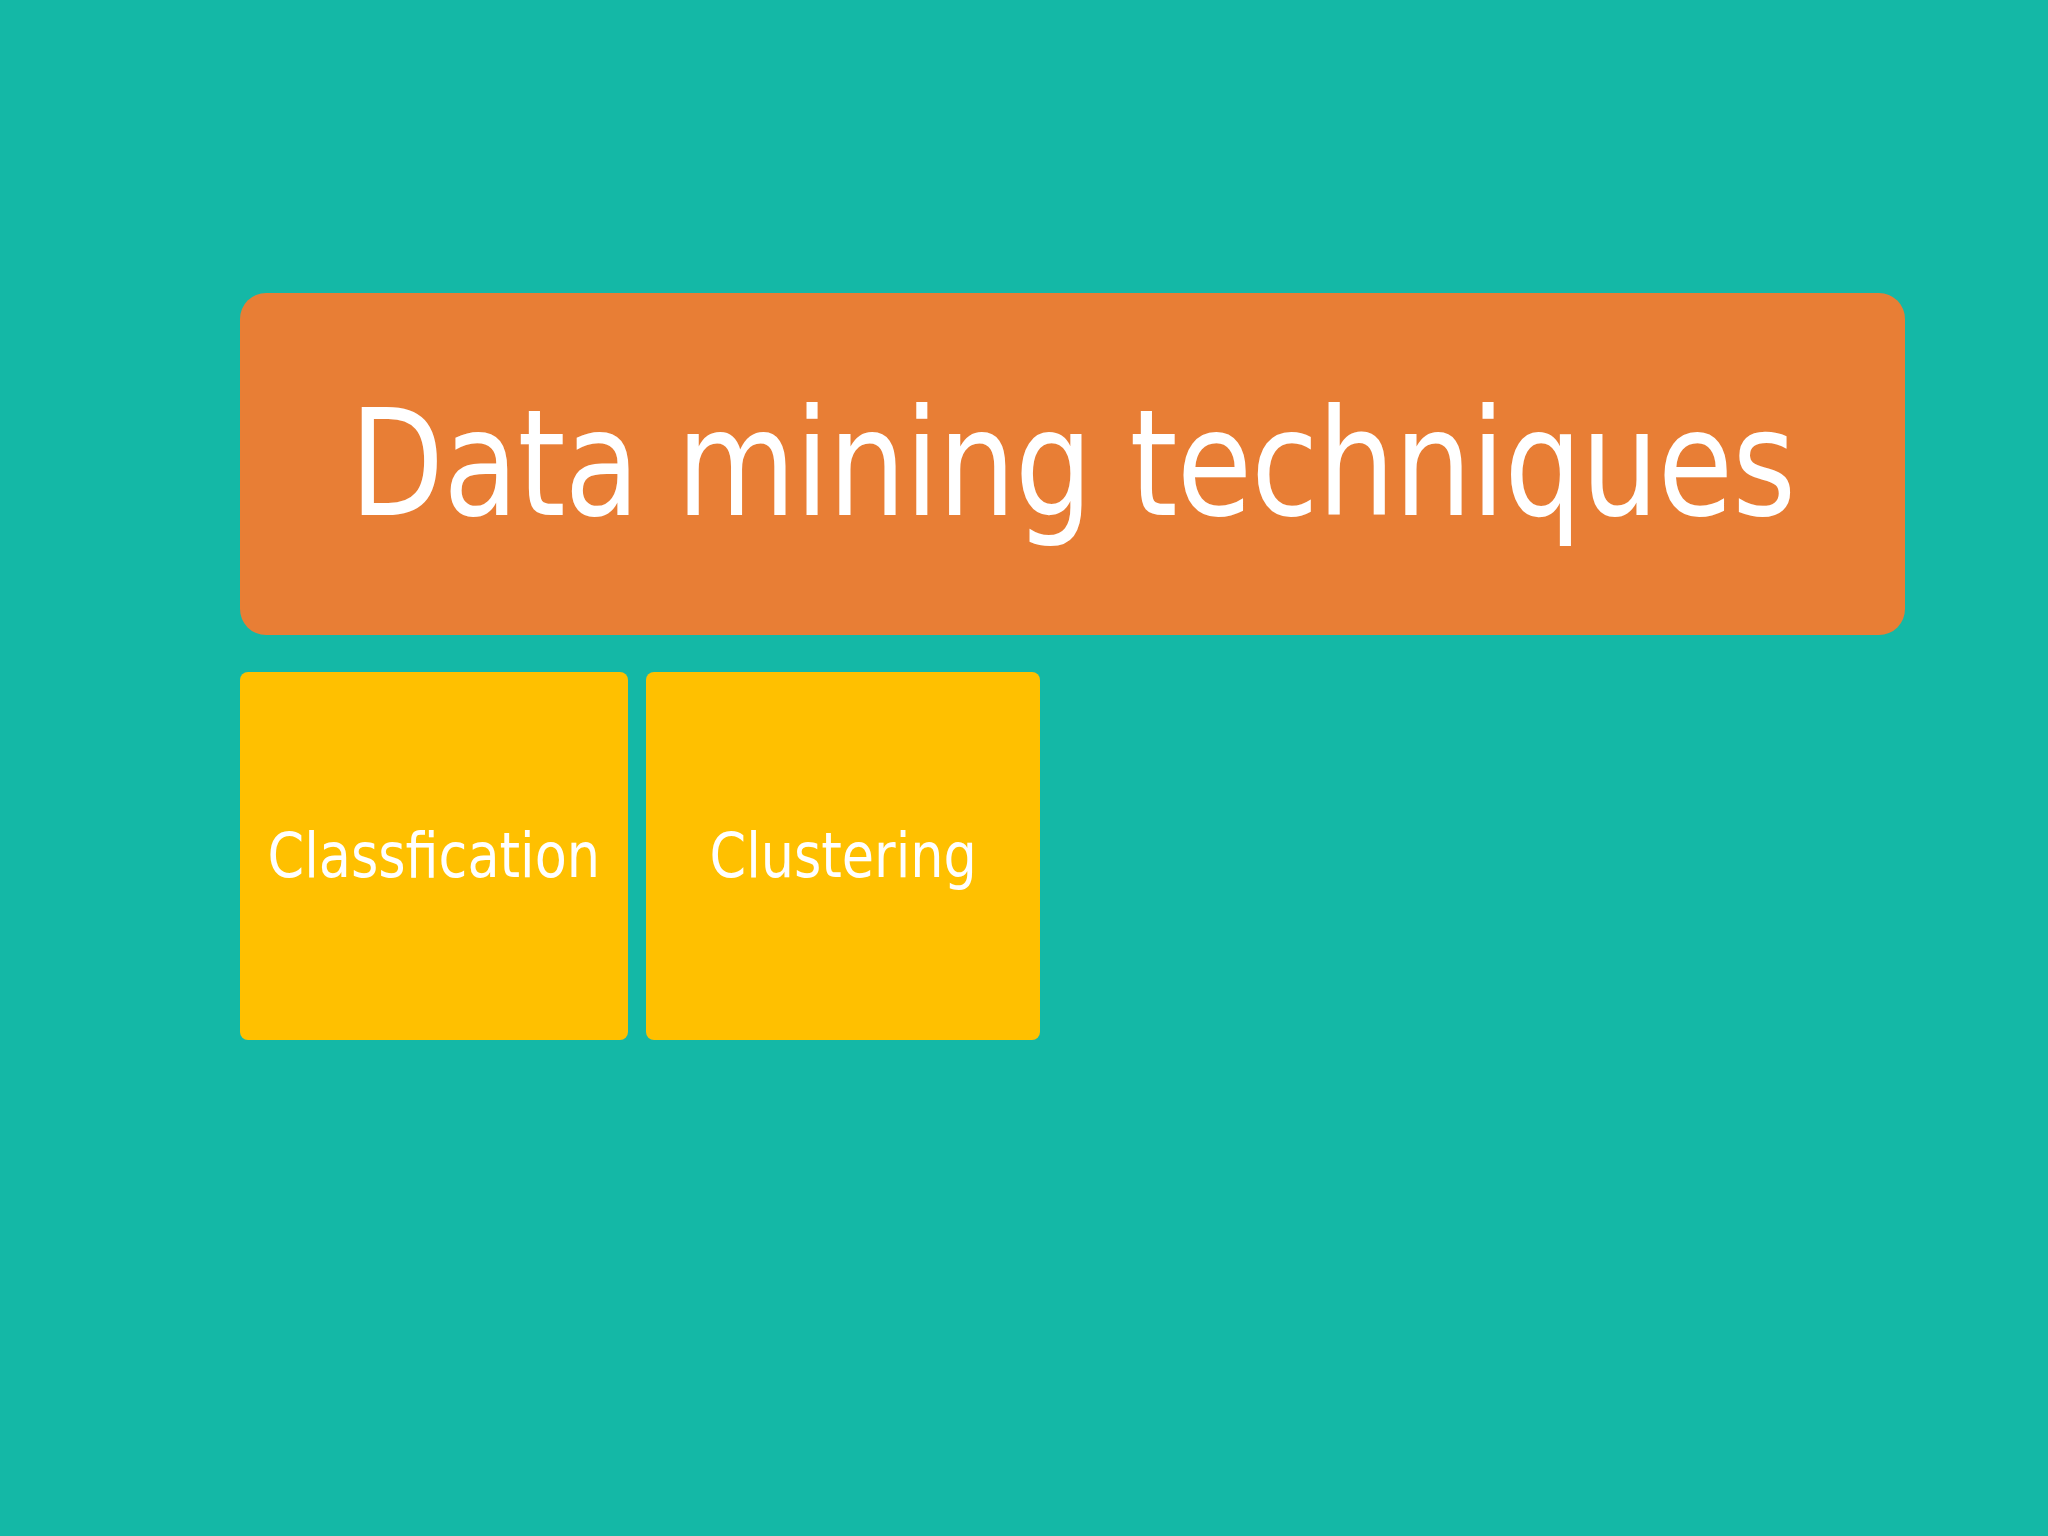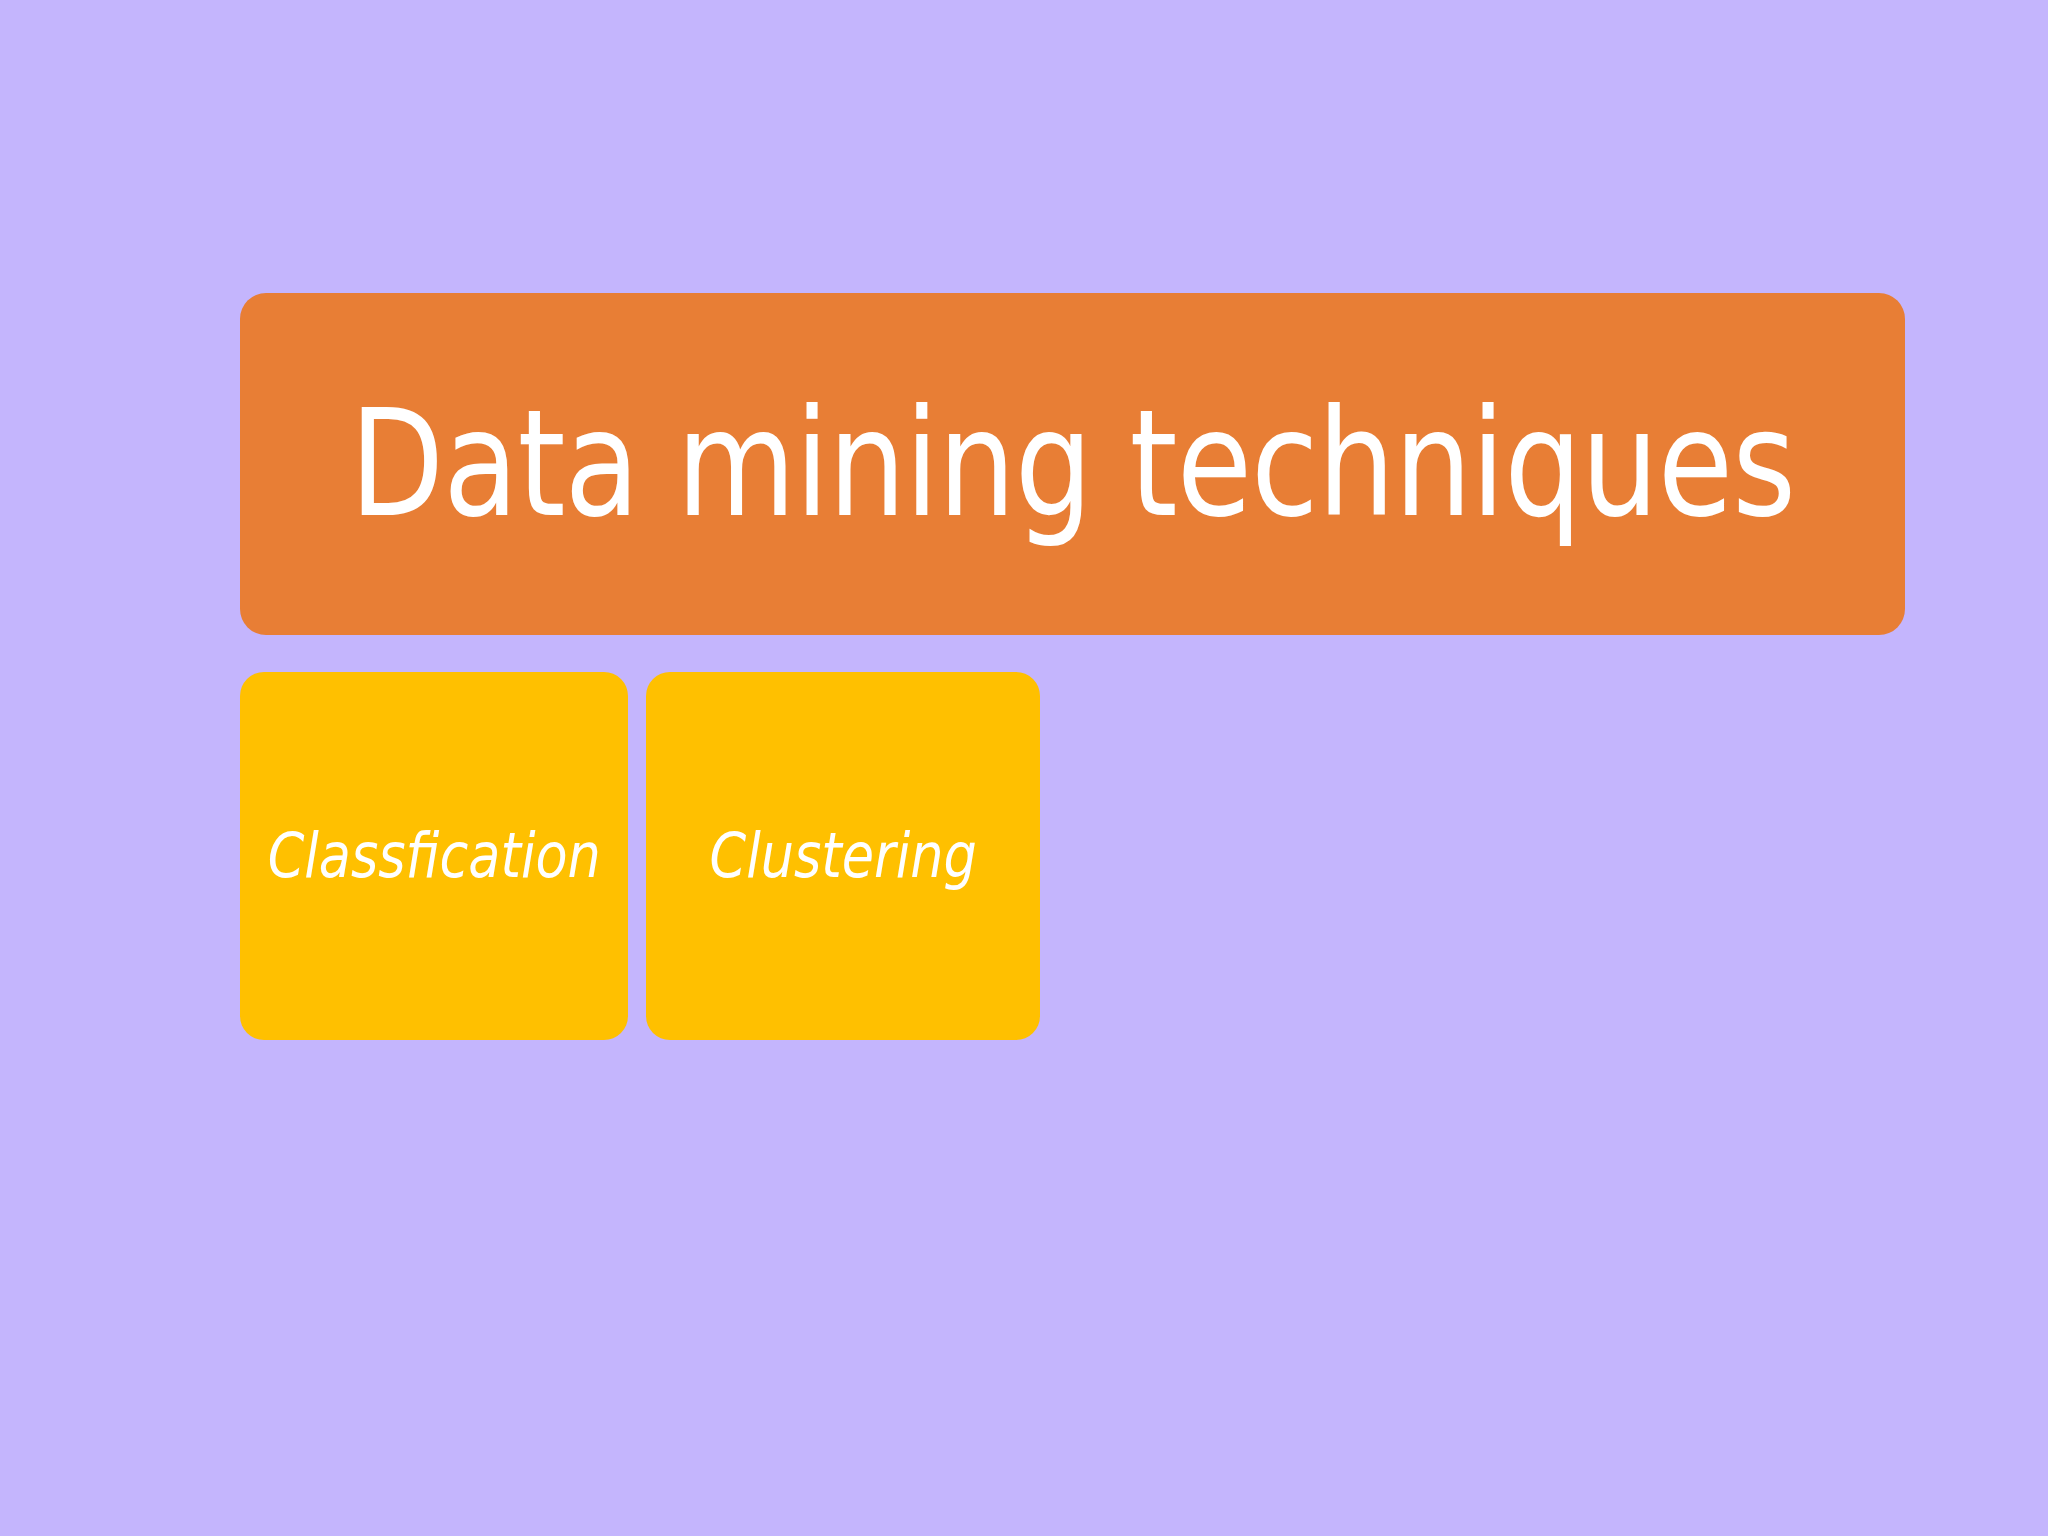--- a/index.html
+++ b/index.html
@@ -11,21 +11,21 @@
     width: 2048px;
     height: 1536px;
     overflow: hidden;
     font-family: "DejaVu Sans", sans-serif;
   }
 
   #slide {
     position: relative;
     width: 2048px;
     height: 1536px;
-    background: #c4b5fd;
+    background: #14b8a6;
   }
 
   
   .title-box {
     position: absolute;
     left: 240px;
     top: 293px;
     width: 1665px;
     height: 342px;
     background: #E87E35;
@@ -48,22 +48,21 @@
   }
 
   
   .node {
     position: absolute;
     display: flex;
     align-items: center;
     justify-content: center;
     box-sizing: border-box;
     text-align: center;
-    border-radius: 24px;
-    font-style: italic;
+    border-radius: 8px;
   }
   .node .label {
     color: #ffffff;
     font-family: "DejaVu Sans Condensed", "Liberation Sans Narrow", "Liberation Sans", sans-serif;
     font-weight: 400;
     line-height: 1.18;
     white-space: pre-line;
     transform: scaleX(0.94);
     transform-origin: center center;
   }

